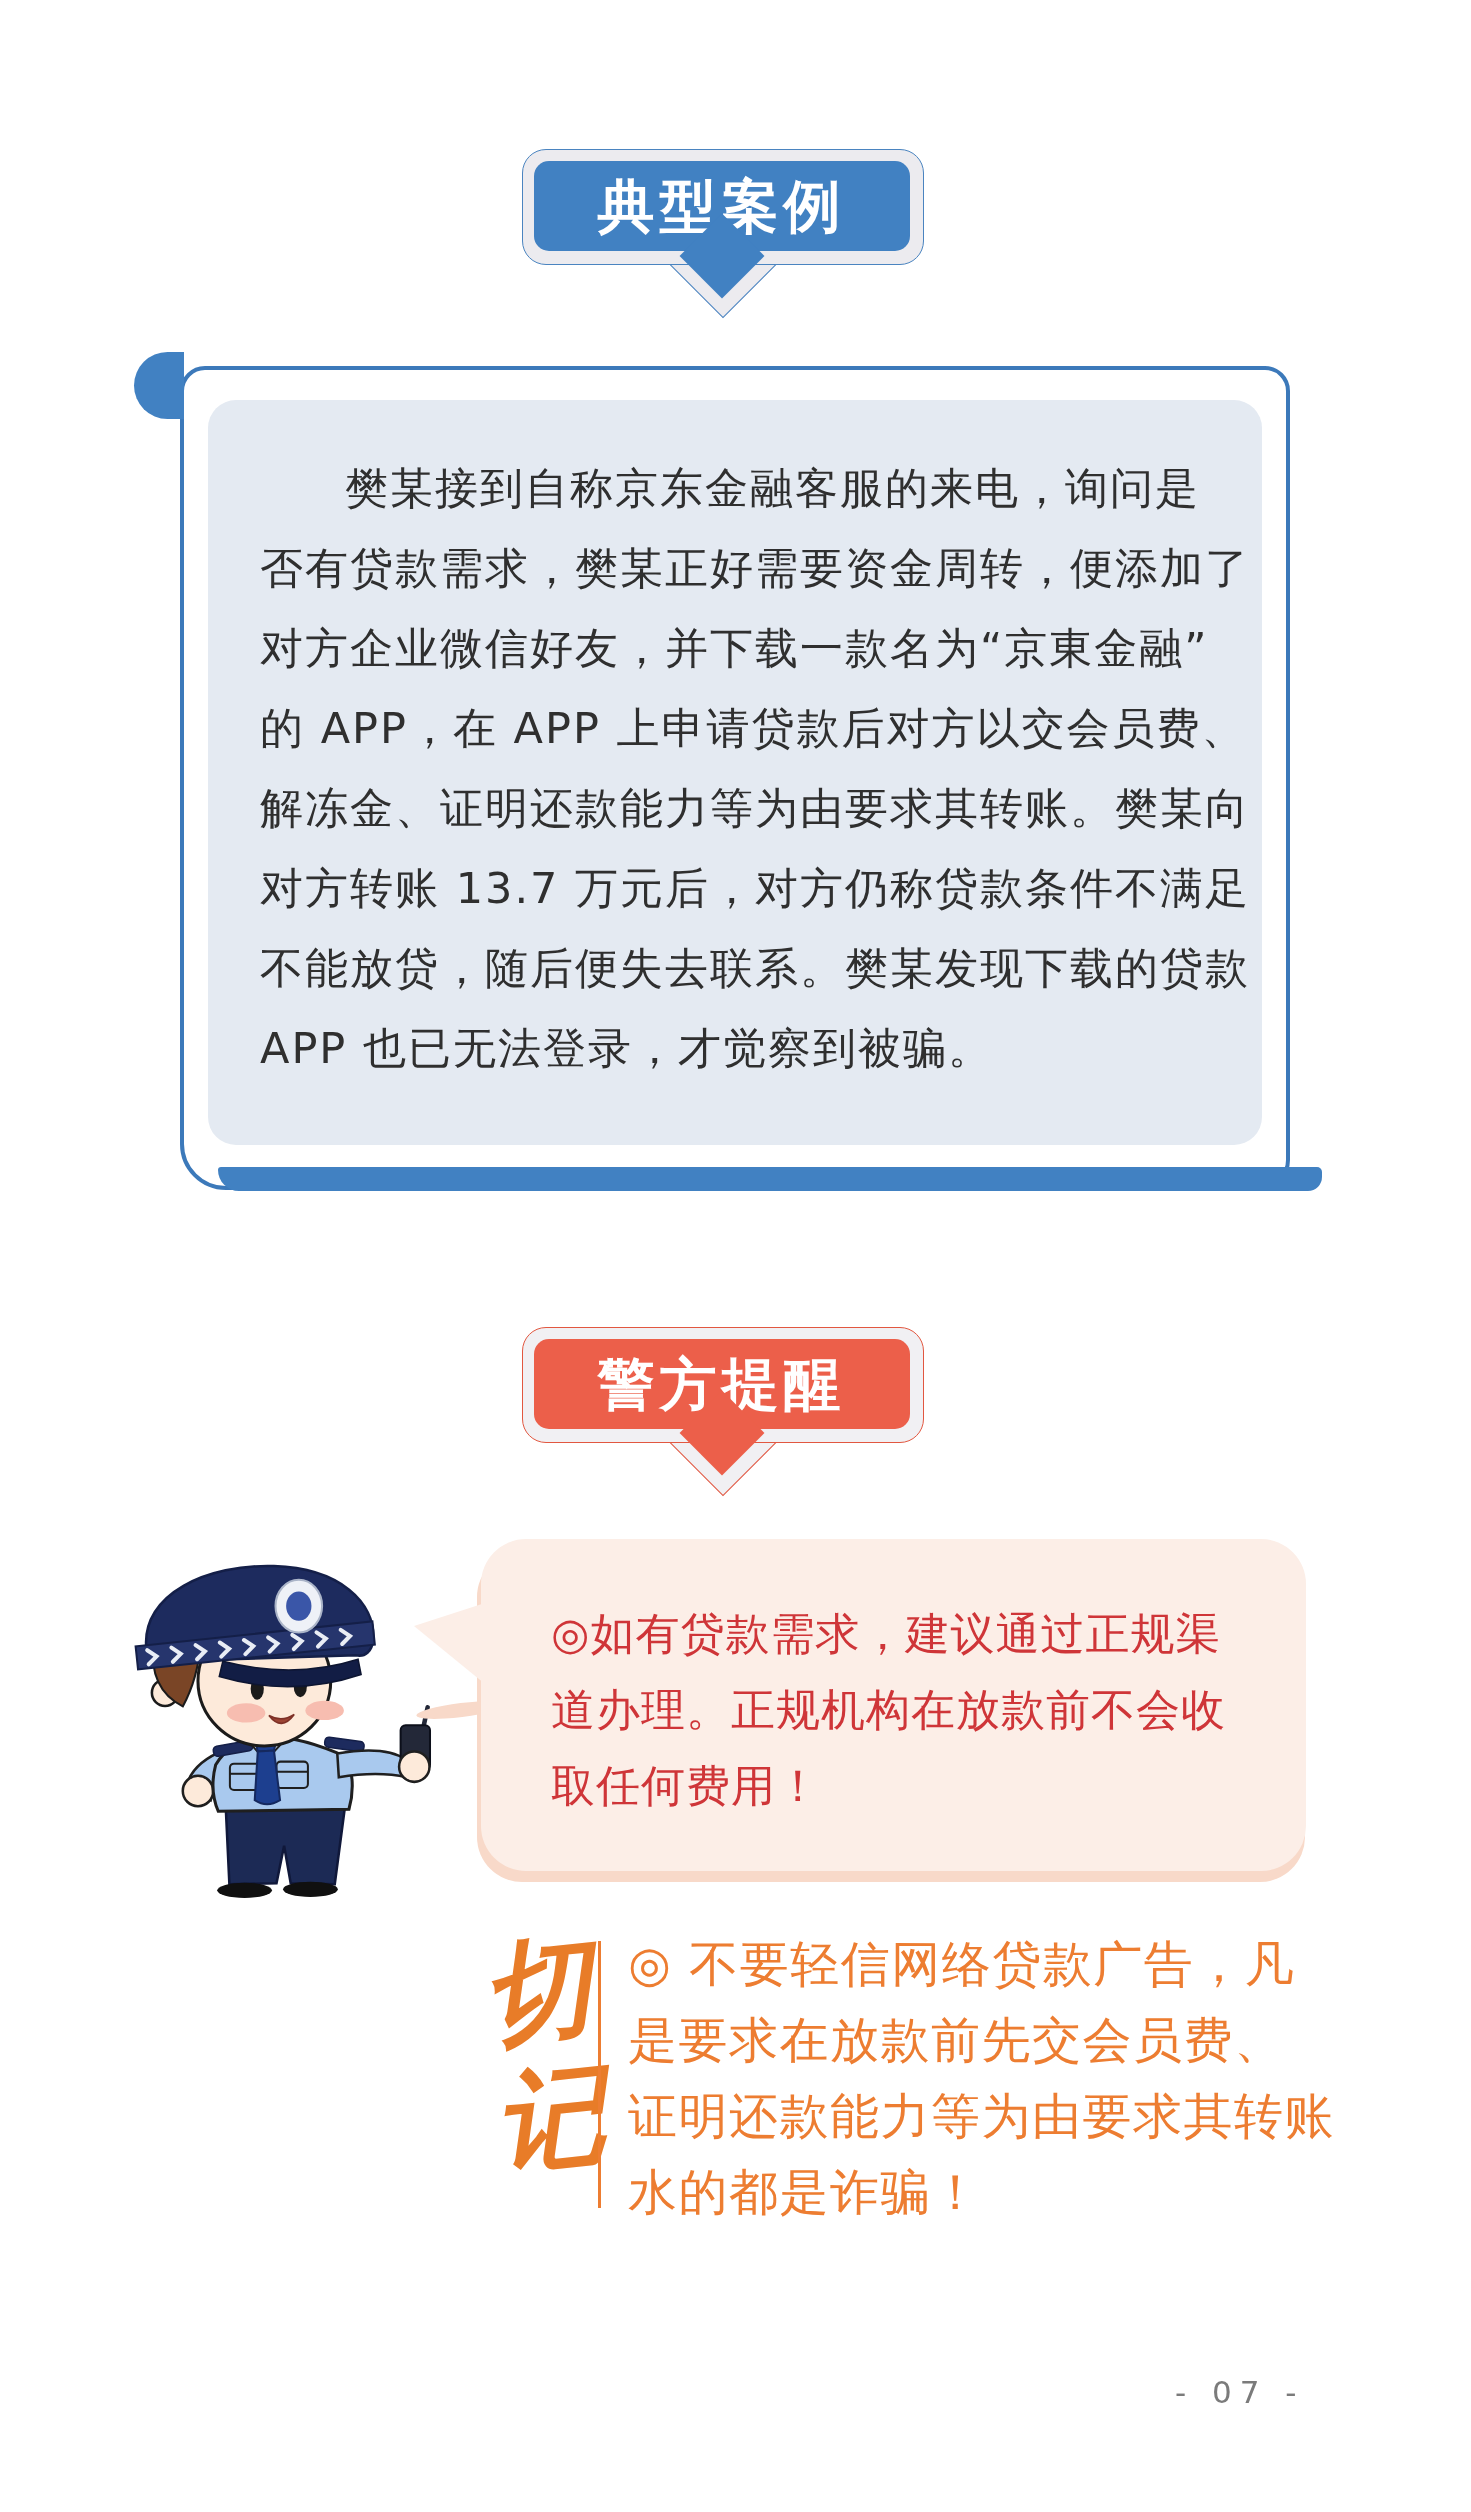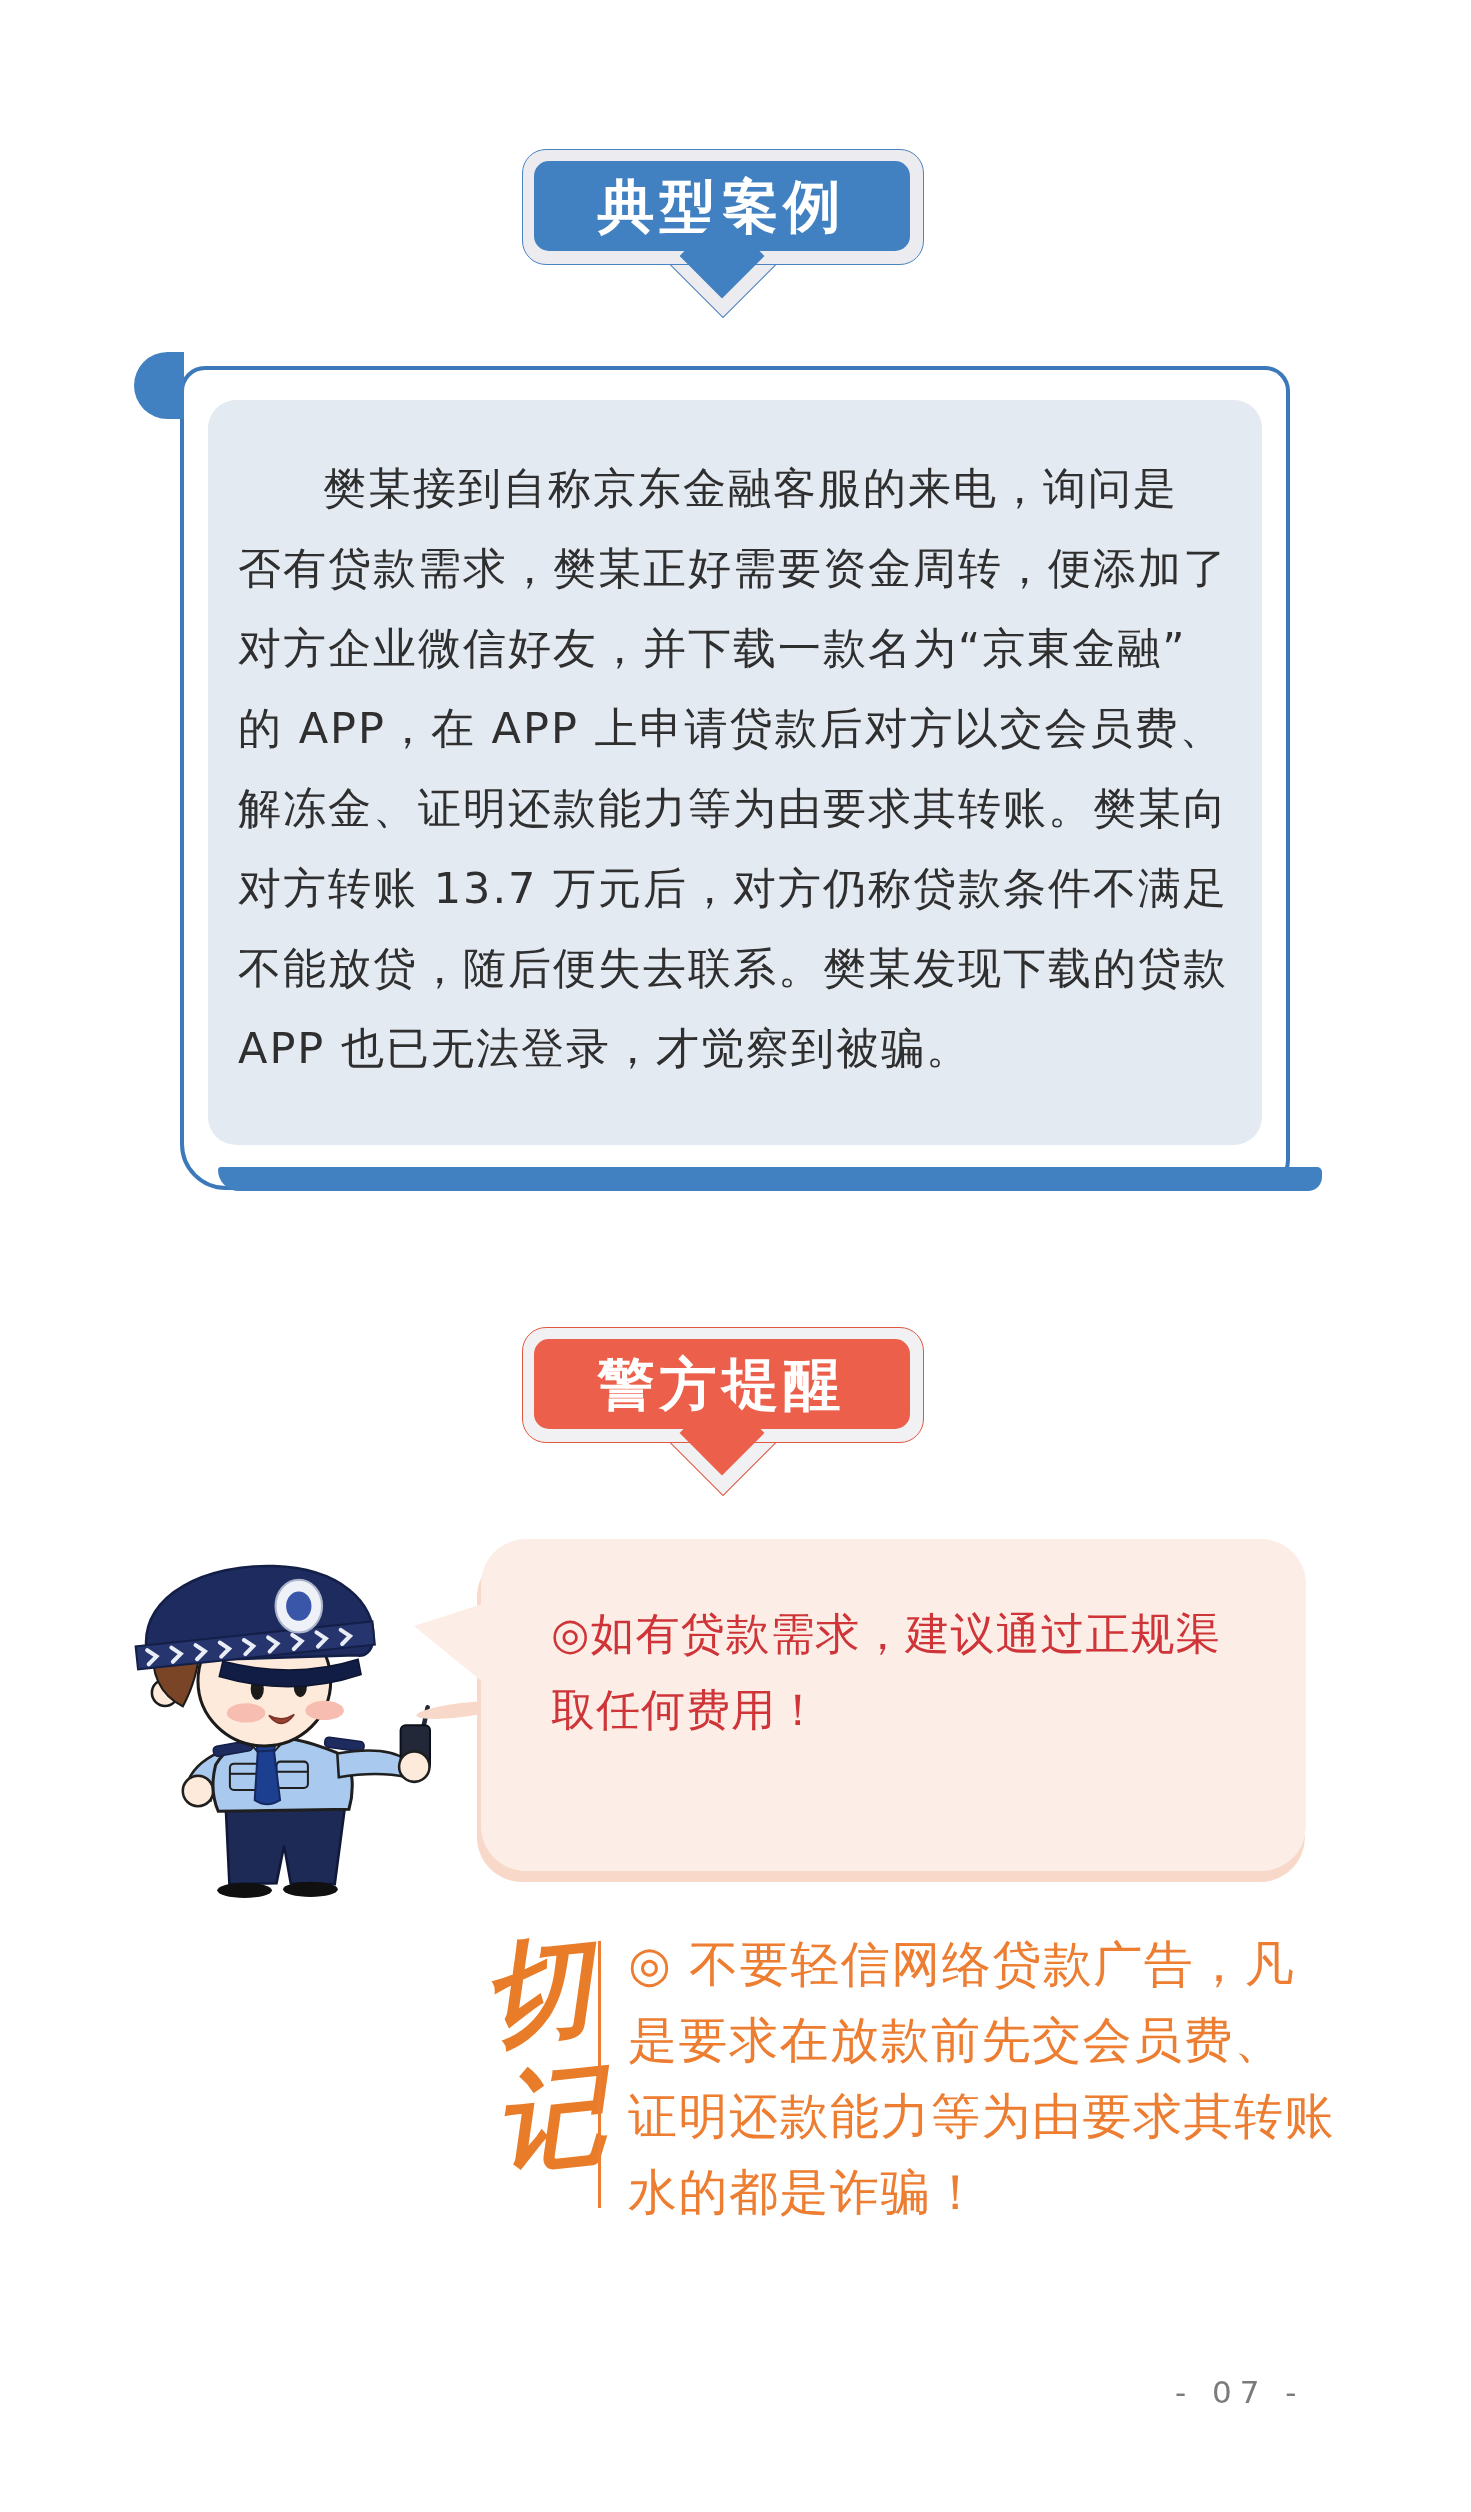--- a/index.html
+++ b/index.html
@@ -25,21 +25,21 @@
   
   .case-page{position:absolute;left:180px;top:366px;width:1102px;height:816px;
       background:#ffffff;border:4px solid #3c79ba;
       border-radius:25px 25px 30px 46px;z-index:1;}
   .case-curl{position:absolute;left:134px;top:352px;width:50px;height:67px;
       background:#4181c2;border-radius:35px 0 0 35px;z-index:2;}
   .case-bar{position:absolute;left:218px;top:1167px;width:1104px;height:24px;
       background:#4181c2;border-radius:3px 5px 14px 21px;z-index:2;}
   .case-inner{position:absolute;left:208px;top:400px;width:1054px;height:745px;
       background:#e4eaf2;border-radius:28px;z-index:3;}
-  .case-text{position:absolute;left:238px;top:448px;width:994px;z-index:4;
+  .case-text{position:absolute;left:260px;top:448px;width:994px;z-index:4;
       color:#2f2f2f;font-size:43px;line-height:80px;letter-spacing:2px;}
   .case-line{white-space:nowrap;}
   .case-line.indent{text-indent:85px;}
 
   
   .bubble-shadow{position:absolute;left:477px;top:1552px;width:828px;height:330px;
       background:#f8d9c9;border-radius:45px;z-index:2;}
   .bubble{position:absolute;left:481px;top:1539px;width:825px;height:332px;
       background:#fceee7;border-radius:45px;z-index:3;}
   .bubble-tail{position:absolute;left:414px;top:1603px;width:0;height:0;z-index:4;
@@ -154,20 +154,21 @@
     <rect x="550" y="322" width="58" height="88" rx="10" fill="#232838" stroke="#0c0f1a" stroke-width="4"></rect>
     <circle cx="577" cy="404" r="30" fill="#fdeada" stroke="#1f1f1f" stroke-width="5"></circle>
   </svg>
 
   <div class="bubble-shadow"></div>
   <div class="bubble-tail-shadow"></div>
   <div class="bubble"></div>
   <div class="bubble-tail"></div>
   <div class="bubble-text">
     <div class="bubble-line">◎如有贷款需求，建议通过正规渠</div>
+    <div class="bubble-line">道办理。正规机构在放款前不会收</div>
     <div class="bubble-line">取任何费用！</div>
   </div>
 
   <div class="remember-char" style="left:482px;top:1937px;">切</div>
   <div class="remember-char" style="left:495px;top:2064px;">记</div>
   <div class="remember-divider"></div>
   <div class="remember-text">
     <div class="remember-line">◎ 不要轻信网络贷款广告，凡</div>
     <div class="remember-line">是要求在放款前先交会员费、</div>
     <div class="remember-line">证明还款能力等为由要求其转账</div>

